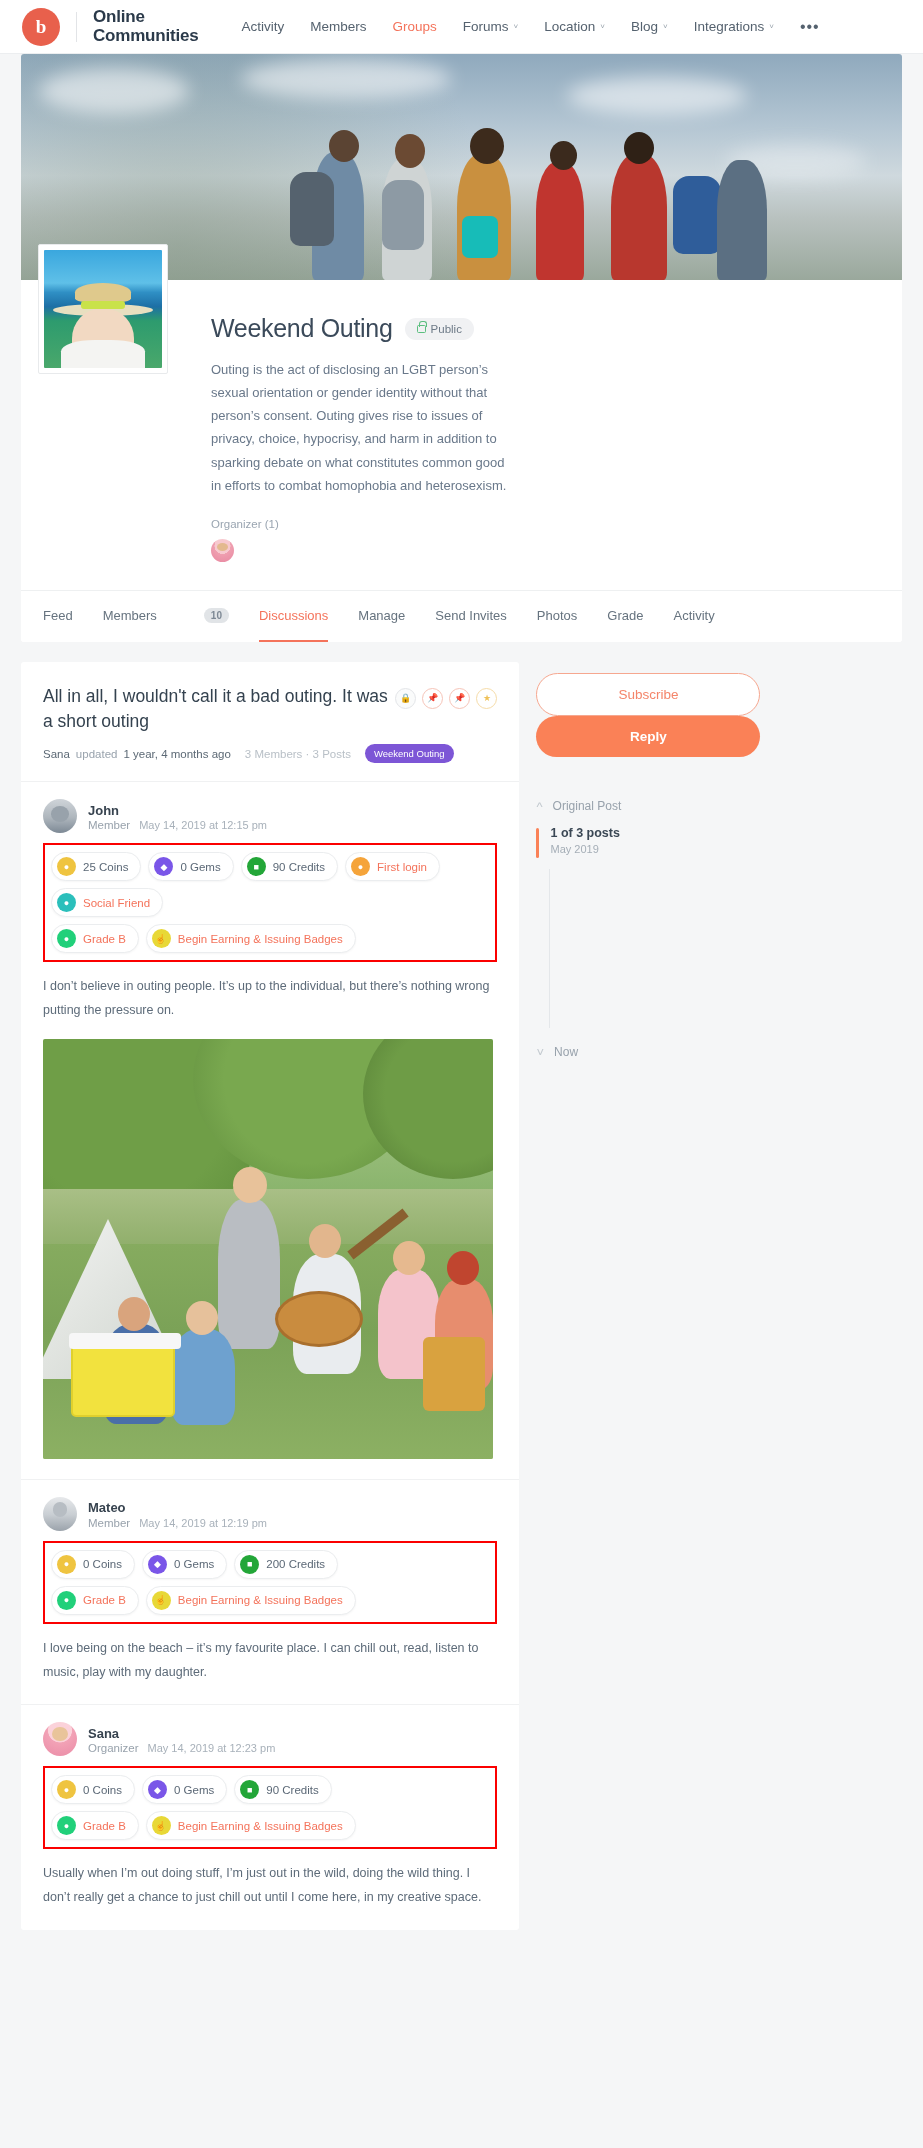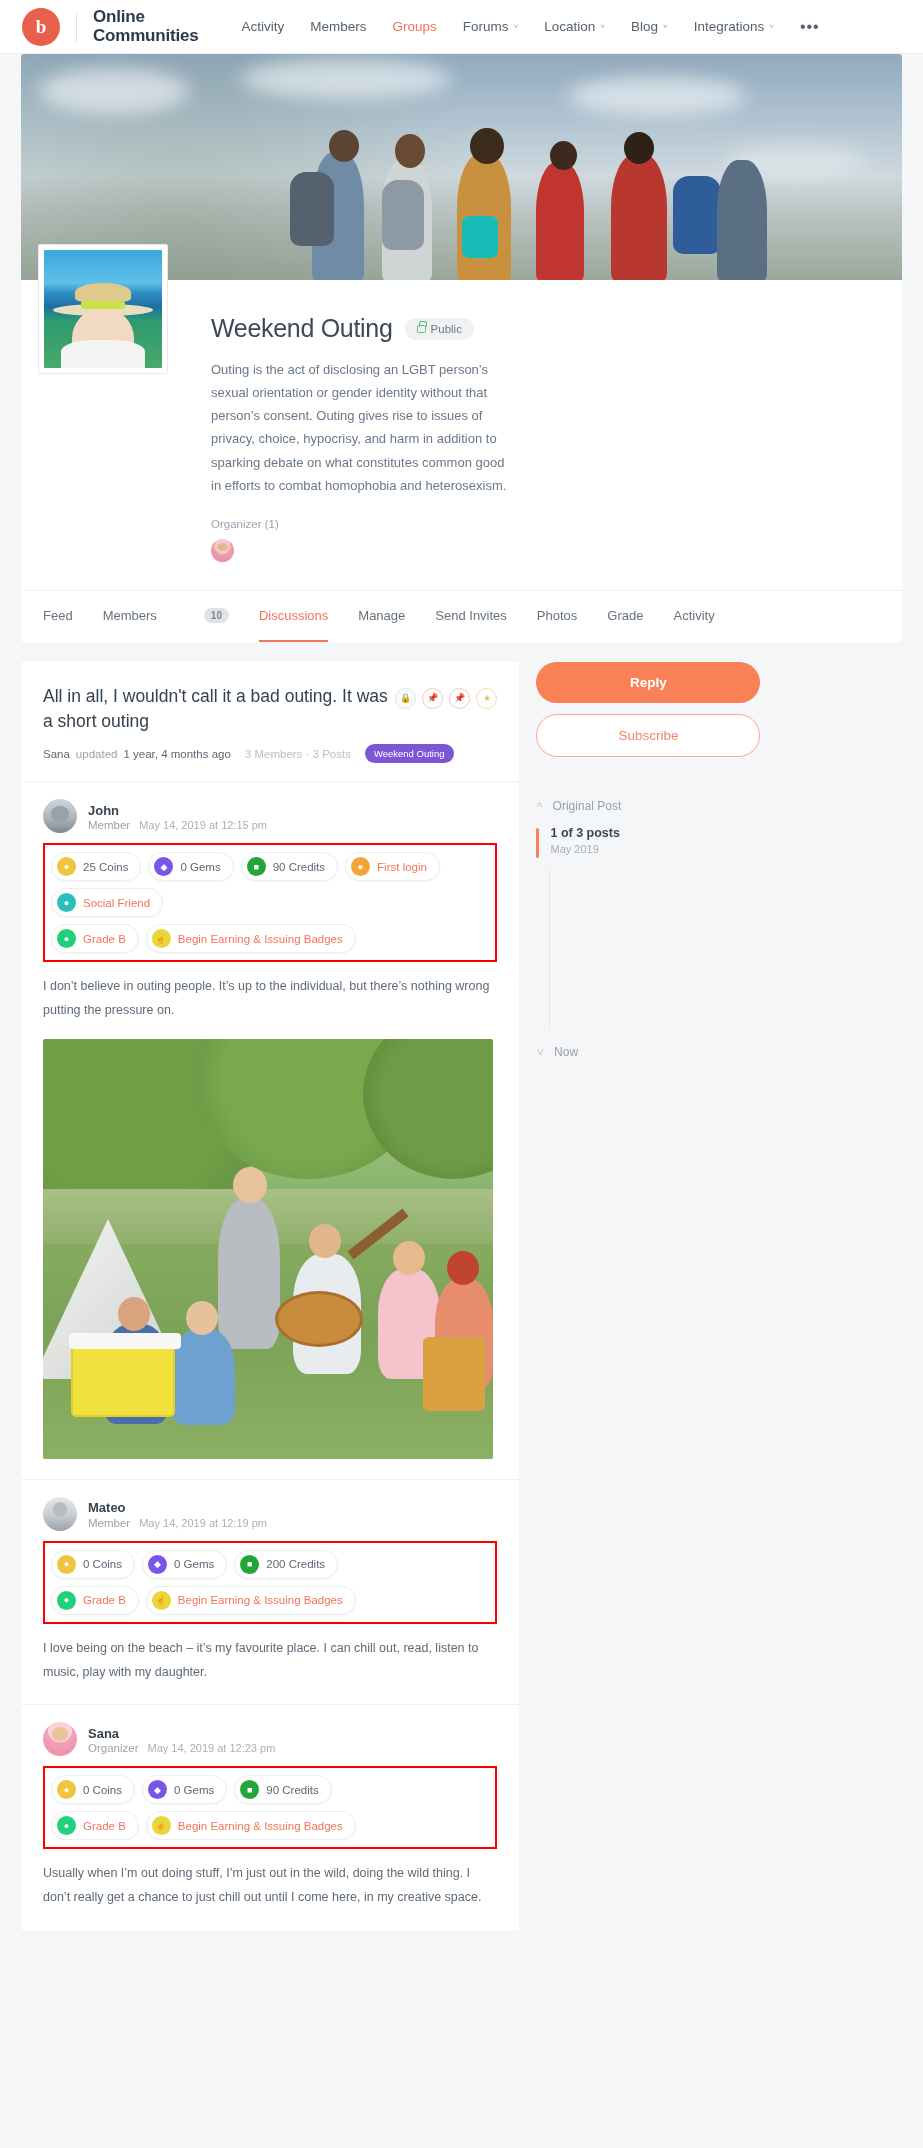--- a/index.html
+++ b/index.html
@@ -531,22 +531,22 @@
                   </div>
                 </div>
               </div>
               <p class="post-text">Usually when I’m out doing stuff, I’m just out in the wild, doing the wild thing. I don’t really get a chance to just chill out until I come here, in my creative space.</p>
             </div>
           </div>
 
       </div>
 
       <div class="col-side">
+        <button class="side-btn btn-subscribe">Subscribe</button>
         <button class="side-btn btn-reply">Reply</button>
-        <button class="side-btn btn-subscribe">Subscribe</button>
 
         <div class="timeline">
           <div class="tl-line"></div>
           <div class="tl-head">
             <span class="chev">^</span>
             <span>Original Post</span>
           </div>
           <div class="tl-item">
             <div class="tl-title">1 of 3 posts</div>
             <div class="tl-date">May 2019</div>

